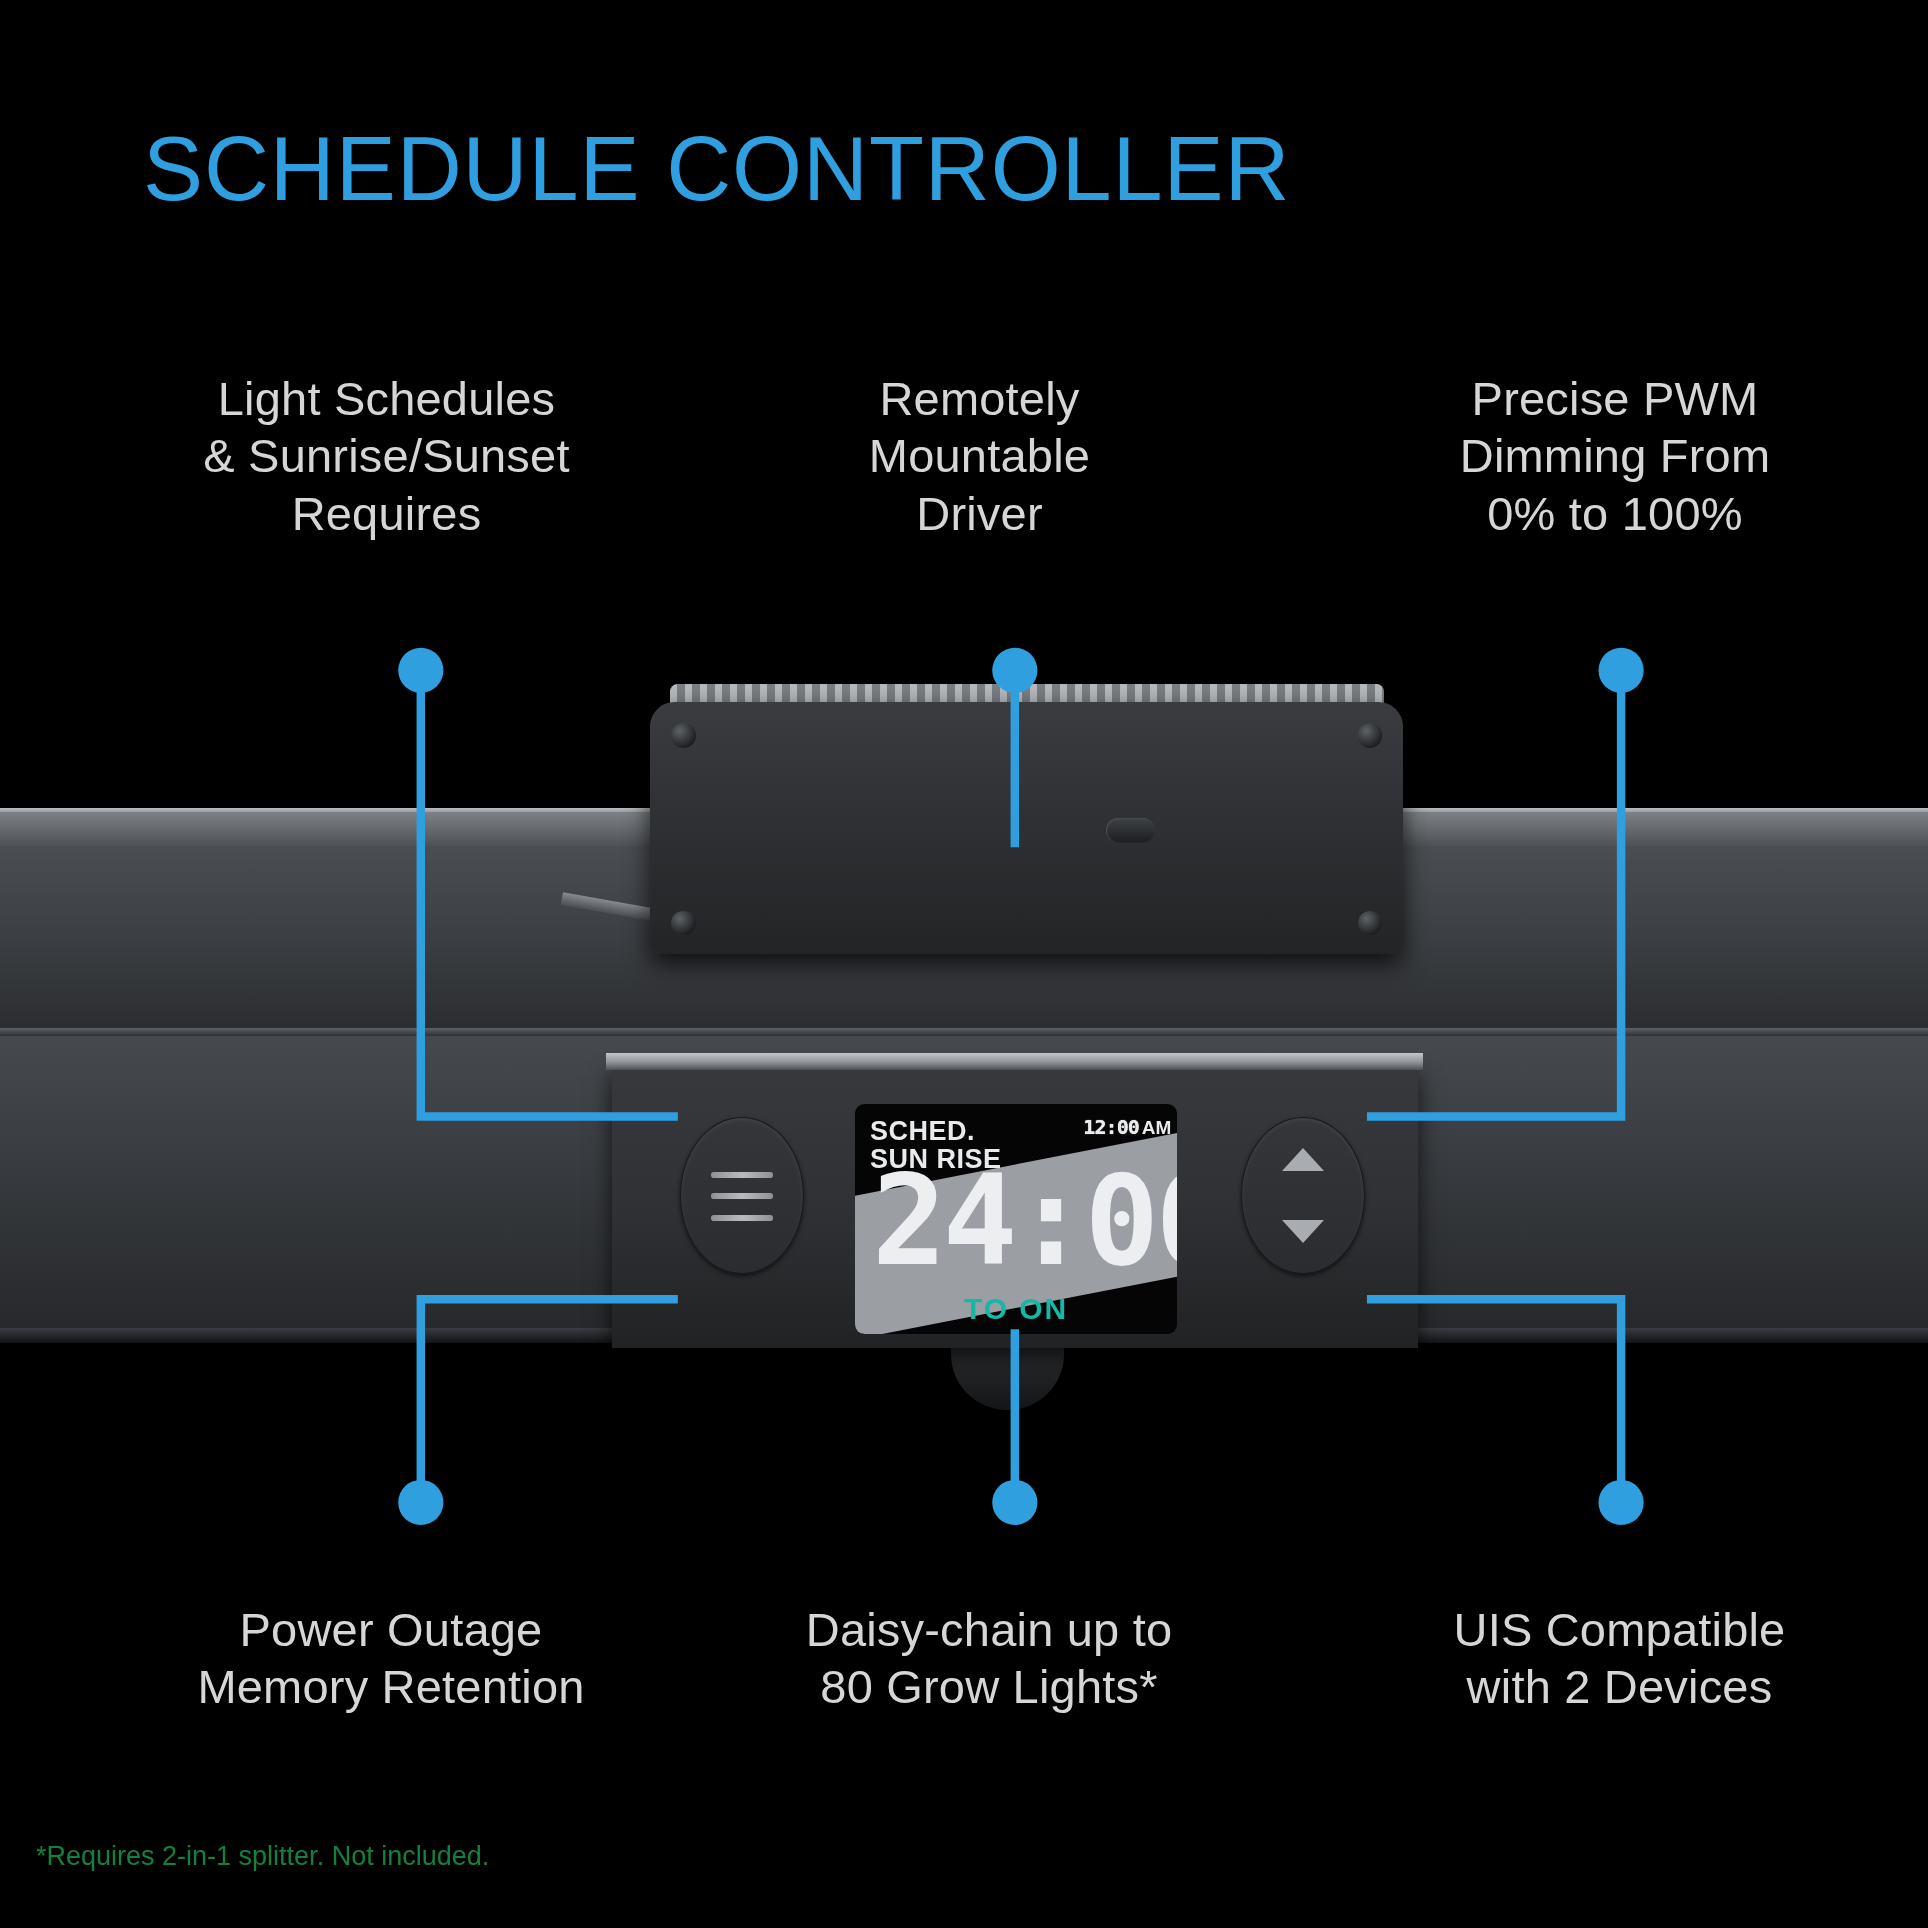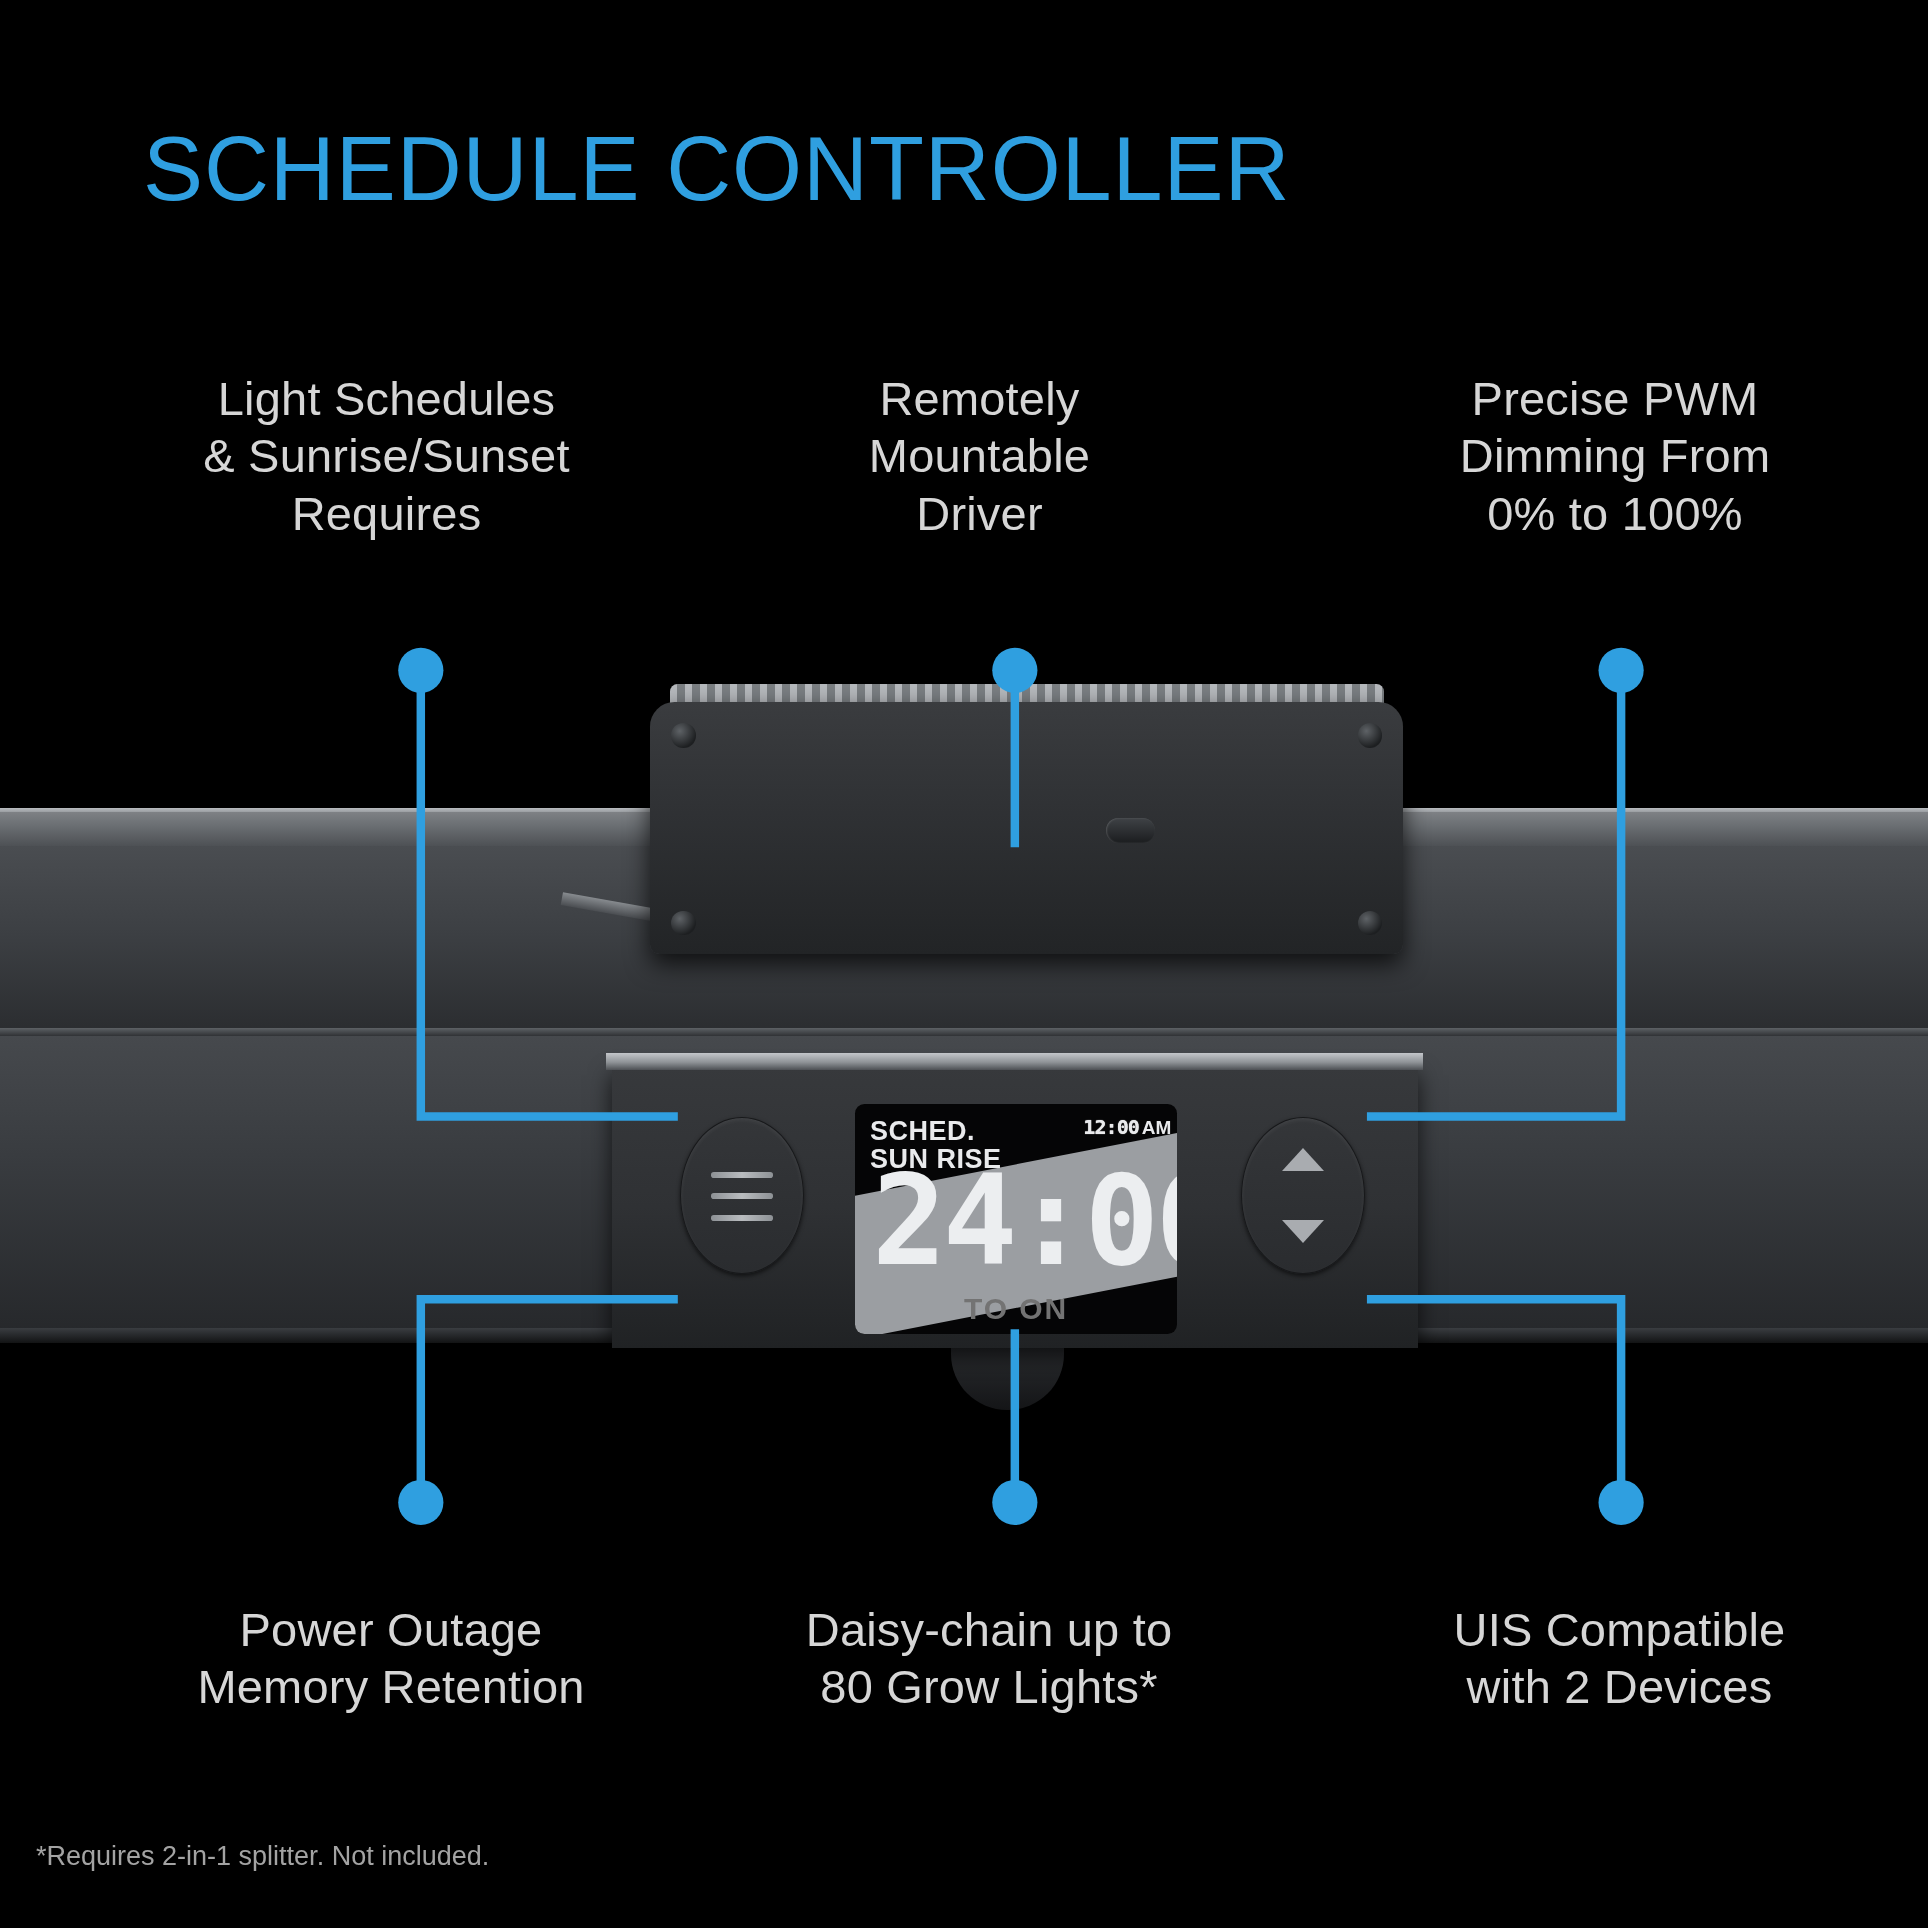--- a/index.html
+++ b/index.html
@@ -16,21 +16,21 @@
   .callout{position:absolute;color:#d6d6d6;font-size:47px;line-height:1.22;
     text-align:center;font-weight:400;letter-spacing:0.2px;}
   .callout .ln{display:block;white-space:nowrap;}
   #cal-top-left{left:71px;top:370px;width:631px;}
   #cal-top-mid{left:716px;top:370px;width:527px;}
   #cal-top-right{left:1337px;top:370px;width:556px;}
   #cal-bot-left{left:85px;top:1601px;width:612px;}
   #cal-bot-mid{left:716px;top:1601px;width:546px;}
   #cal-bot-right{left:1337px;top:1601px;width:565px;}
 
-  #footnote{position:absolute;left:36px;top:1841px;color:#a3a3a3;
+  #footnote{position:absolute;left:36px;top:1841px;color:#15803d;
     font-size:27px;white-space:nowrap;}
 
   
   #leaders{position:absolute;left:0;top:0;width:1928px;height:1928px;
     pointer-events:none;}
 
   
   .prod{position:absolute;left:0;top:0;width:1928px;height:1928px;padding-left:29px;}
 
   
@@ -129,21 +129,21 @@
   #lcd-sched{left:15px;top:13px;font-size:27px;line-height:1.05;font-weight:600;
     letter-spacing:0.5px;}
   #lcd-clock{right:38px;top:11.3px;font-size:20px;letter-spacing:-0.9px;
     font-family:"DejaVu Sans Mono",monospace;font-weight:700;
     text-shadow:0 0 0.9px #fff;}
   #lcd-ampm{right:5.6px;top:13px;font-size:19px;font-weight:700;}
   #lcd-big{left:17px;top:55px;font-size:124px;line-height:1;font-weight:700;
     letter-spacing:-3.8px;font-family:"DejaVu Sans Mono",monospace;
     color:#eceef0;}
   #lcd-toon{left:0;right:0;top:188px;text-align:center;font-size:30px;
-    font-weight:700;letter-spacing:1.9px;color:#737373;}
+    font-weight:700;letter-spacing:1.9px;color:#14b8a6;}
 
   
   .hw{position:absolute;background:linear-gradient(180deg,#878b8f,#4a4d51);}
 </style>
 </head>
 <body>
 
 <div class="stage">
 
   <div class="prod">

